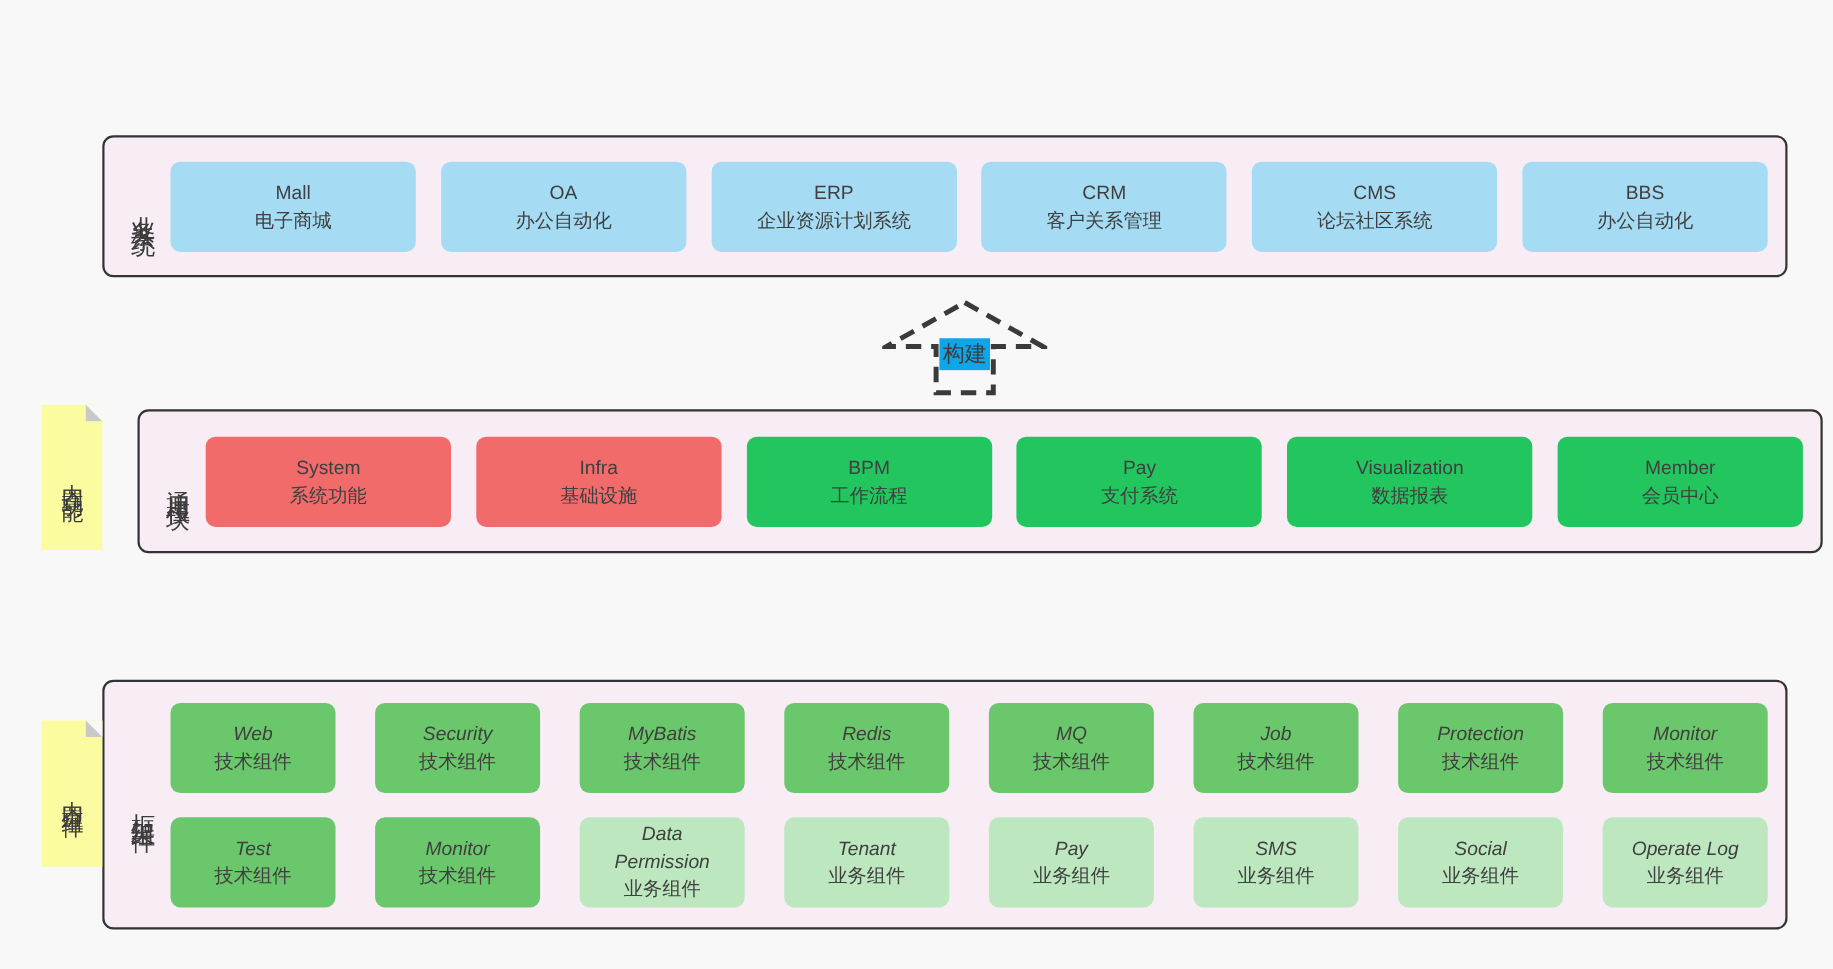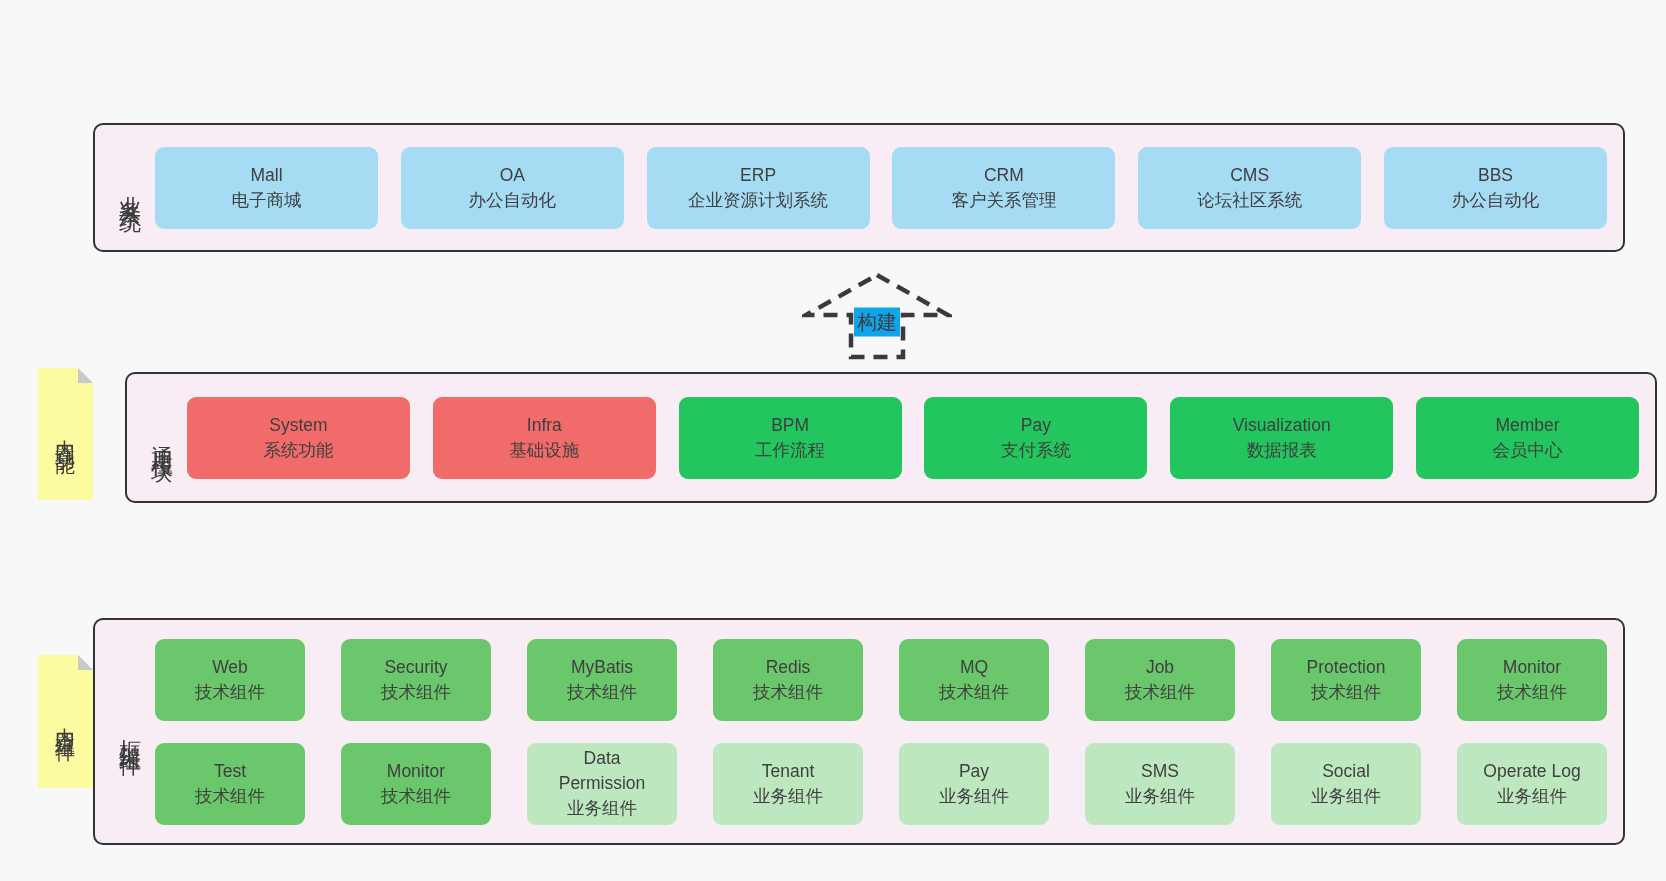--- a/index.html
+++ b/index.html
@@ -19,21 +19,21 @@
   }
   .boxes{flex:1;display:flex;justify-content:space-between;align-items:center;padding:0 16px 0 14px;}
   .boxes-col{flex:1;display:flex;flex-direction:column;gap:22px;padding:0 16px 0 14px;}
   .box{
     height:82px;border-radius:9px;display:flex;flex-direction:column;
     align-items:center;justify-content:center;text-align:center;
     font-size:17.5px;line-height:25px;color:#3f3f3f;
   }
   .box-lg{width:223px;}
   .box-sm{width:150px;}
-  .box-sm .box-name{max-width:114px;}
+  .box-sm .box-name{max-width:114px;font-style:italic;}
   .v-blue{background:#a6dbf4;}
   .v-red{background:#f16b6b;}
   .v-pink{background:#22c55e;}
   .v-green{background:#6bc76b;}
   .v-light-green{background:#bde7bf;}
   .note{
     position:absolute;left:38px;width:55px;background:#fbfba0;
     display:flex;align-items:center;justify-content:center;z-index:3;
   }
   .note::after{

